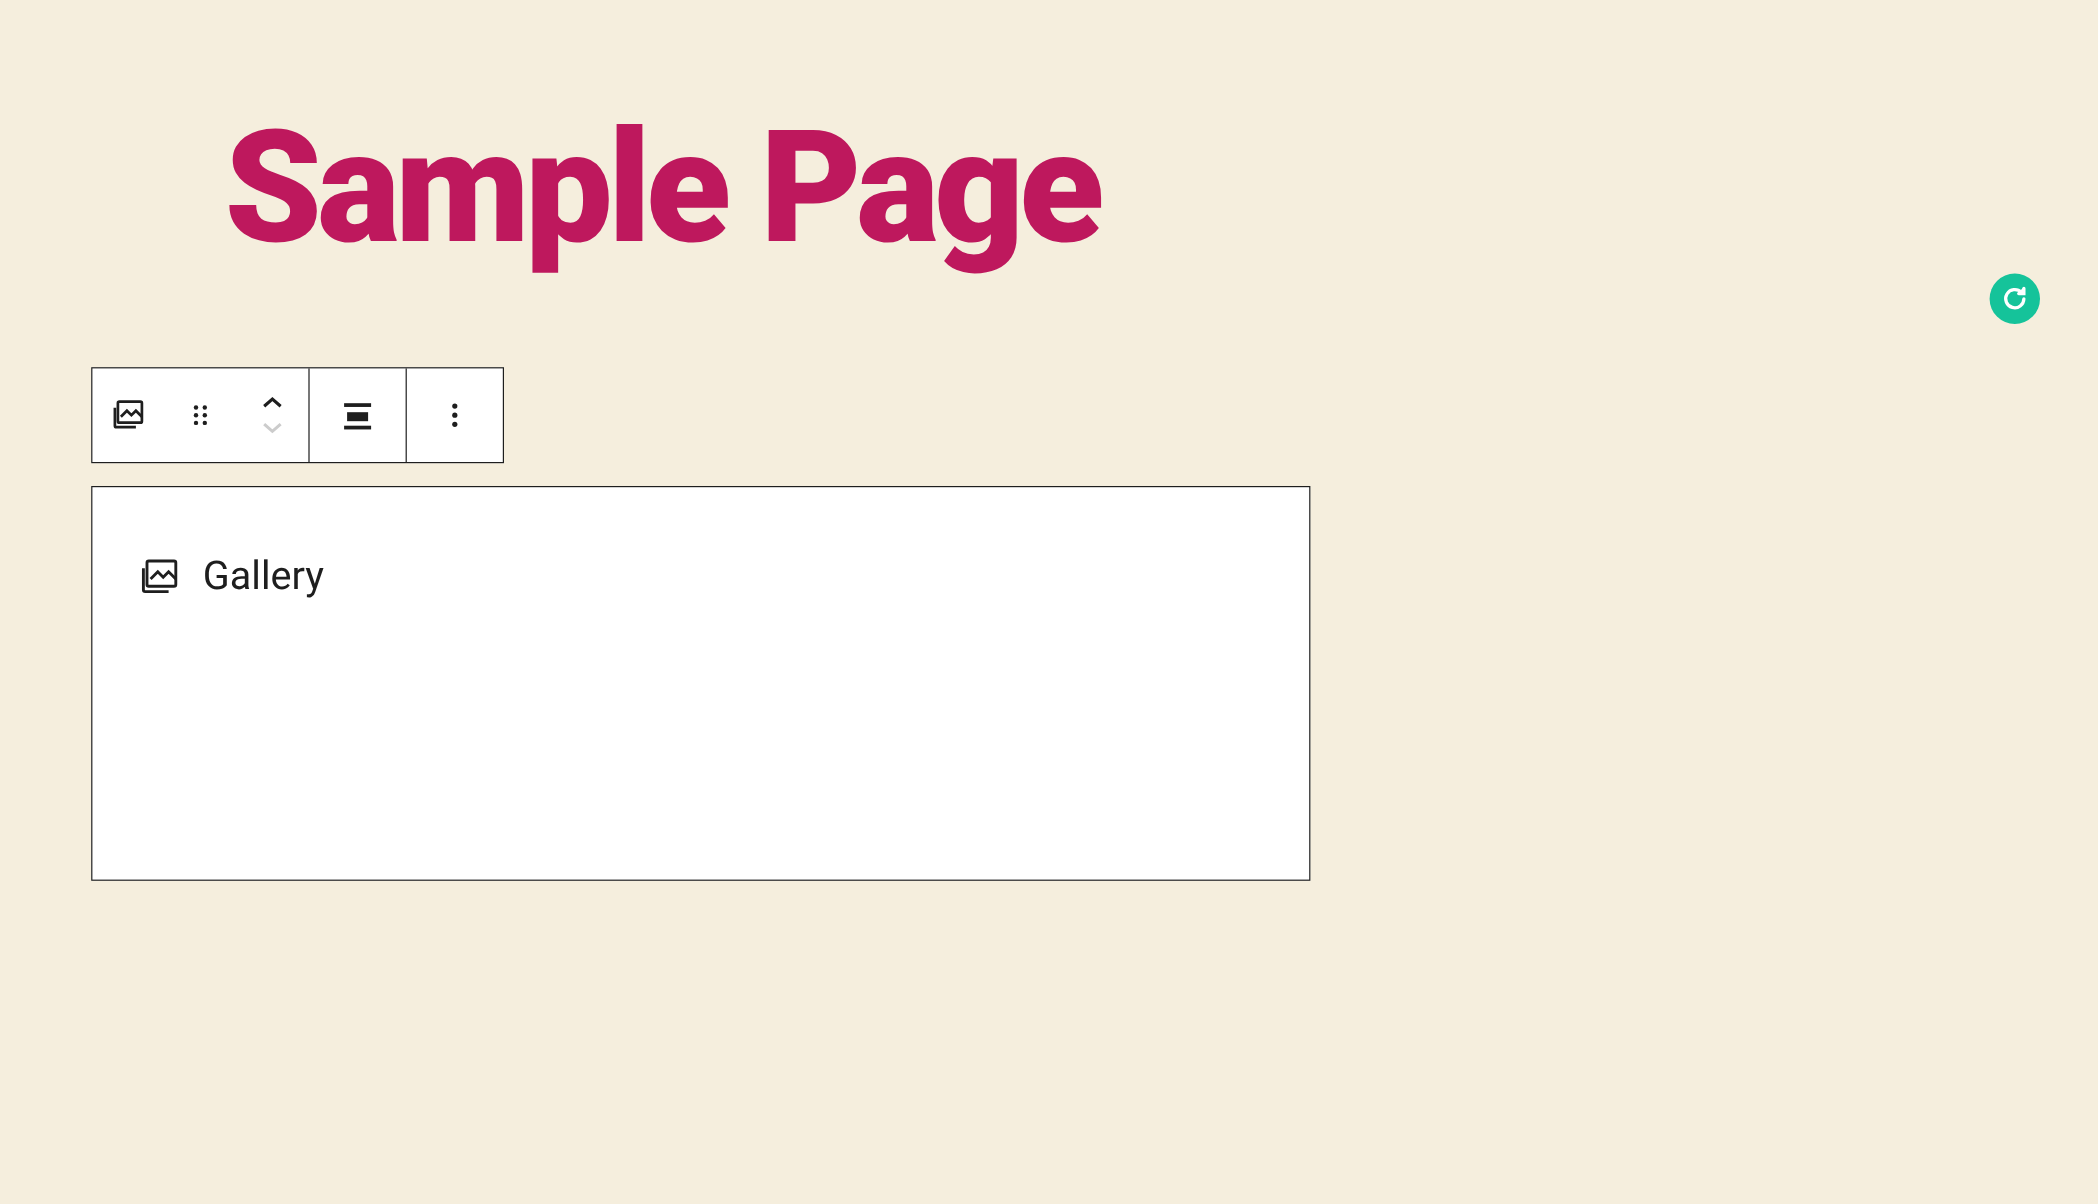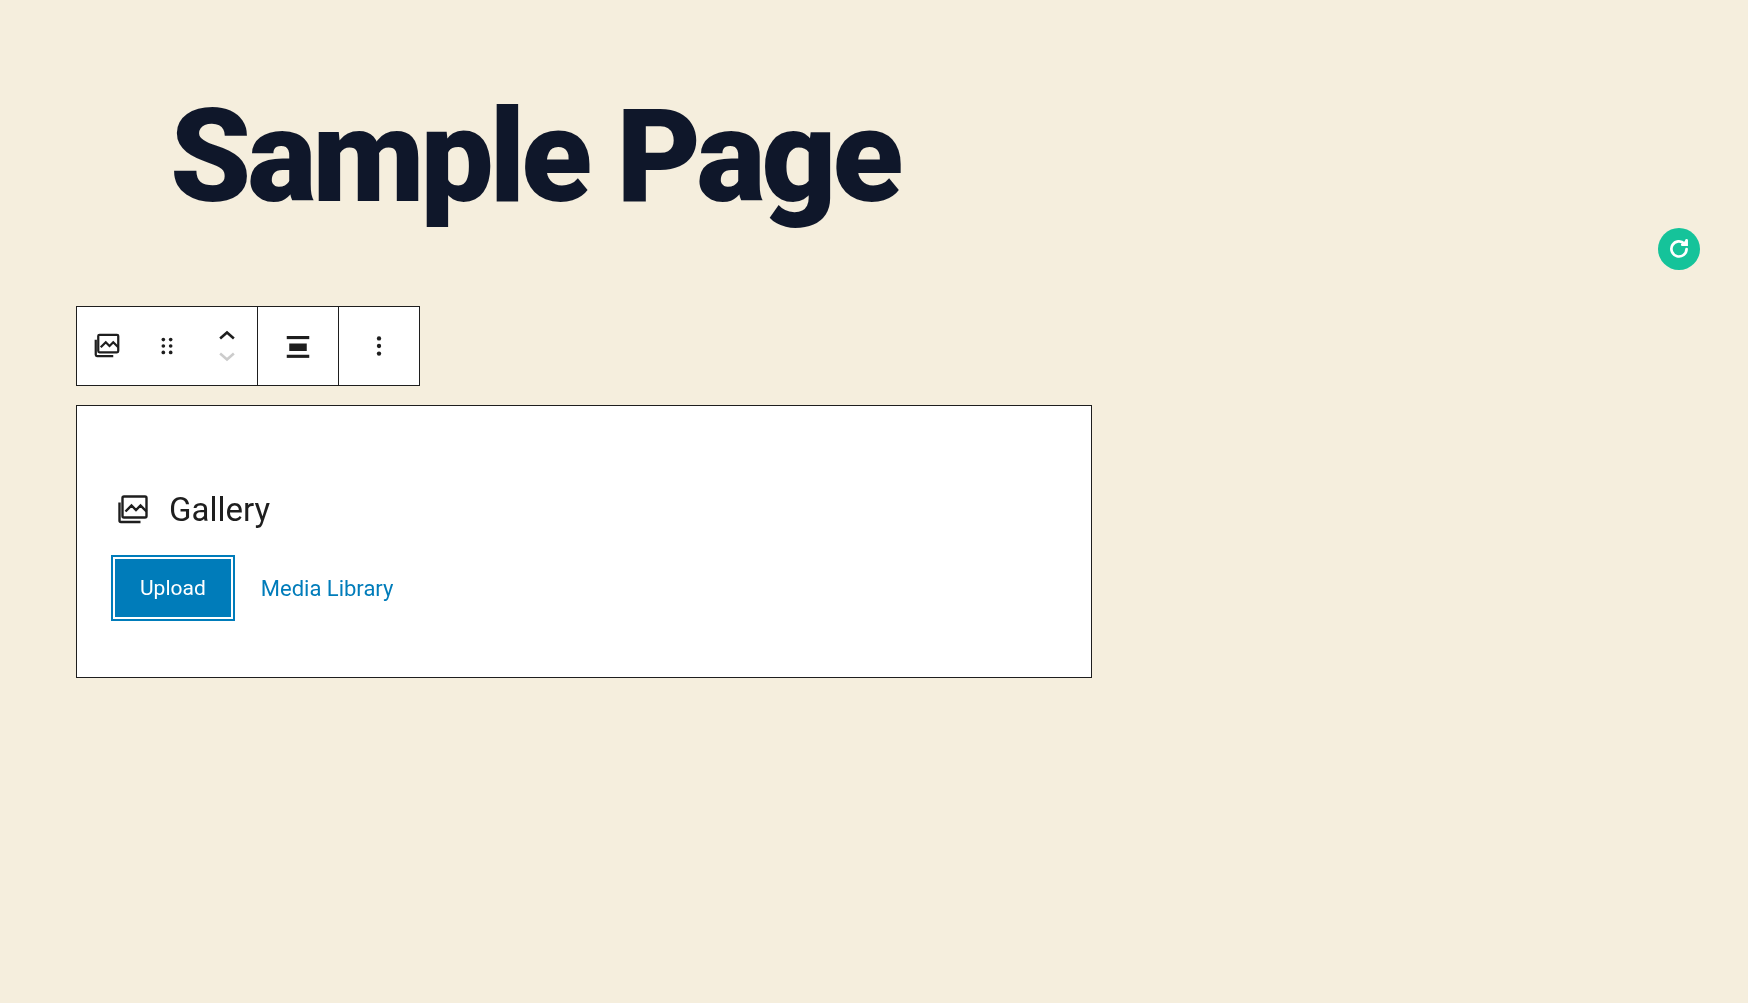--- a/index.html
+++ b/index.html
@@ -10,24 +10,24 @@
     body {
       font-family: -apple-system, BlinkMacSystemFont, "Segoe UI", Roboto, Helvetica, Arial, sans-serif;
       background-color: #f5eedd;
       width: 1748px;
       height: 1003px;
       position: relative;
     }
     .page-title {
       font-size: 130px;
       font-weight: 900;
-      color: #0f172a;
+      color: #be185d;
       letter-spacing: -4px;
       position: absolute;
-      left: 170px;
+      left: 187px;
       top: 92px;
       line-height: 1;
     }
     .toolbar {
       position: absolute;
       left: 76px;
       top: 306px;
       display: flex;
       background: #fff;
       border: 1px solid #1e1e1e;
@@ -57,24 +57,24 @@
       flex-direction: column;
       align-items: center;
       justify-content: center;
       gap: 8px;
     }
     .gallery-block {
       position: absolute;
       left: 76px;
       top: 405px;
       width: 1016px;
-      height: 273px;
+      height: 329px;
       background: #fff;
       border: 1px solid #1e1e1e;
-      padding: 84px 38px 38px 38px;
+      padding: 55px 38px 38px 38px;
     }
     .gallery-header {
       display: flex;
       align-items: center;
       gap: 18px;
       margin-bottom: 30px;
     }
     .gallery-title {
       font-size: 33px;
       font-weight: 400;
@@ -200,24 +200,20 @@
   <div class="gallery-header">
     <span>
       <svg class="icon-svg" width="36" height="36" viewBox="0 0 24 24" fill="none" stroke="#1e1e1e" stroke-width="1.6">
         <rect x="5" y="3" width="16" height="14" rx="1" fill="#fff"></rect>
         <polyline points="7,13 11,9 14,12 17,9 21,13" fill="none"></polyline>
         <path d="M3,7 L3,19 a1,1 0 0 0 1,1 L17,20" fill="none"></path>
       </svg>
     </span>
     <div class="gallery-title">Gallery</div>
   </div>
-  <div class="gallery-actions">
-    <button class="upload-btn">Upload</button>
-    <a class="media-library-link">Media Library</a>
-  </div>
 </div>
 
 <div class="grammarly-badge">
   <svg width="26" height="26" viewBox="0 0 24 24" fill="none" stroke="#fff" stroke-width="2.5">
     <path d="M19,12 a7,7 0 1 1 -2,-5" stroke-linecap="round"></path>
     <polyline points="19,3 19,8 14,8" fill="#fff" stroke="none"></polyline>
     <path d="M19,4 L19,8 L15,8" stroke-linecap="round"></path>
   </svg>
 </div>
 

